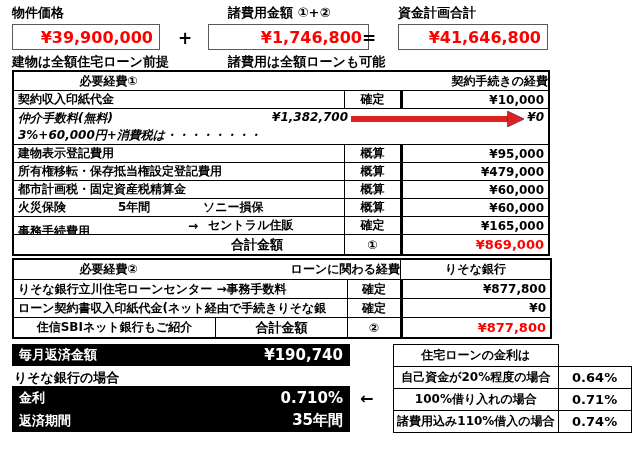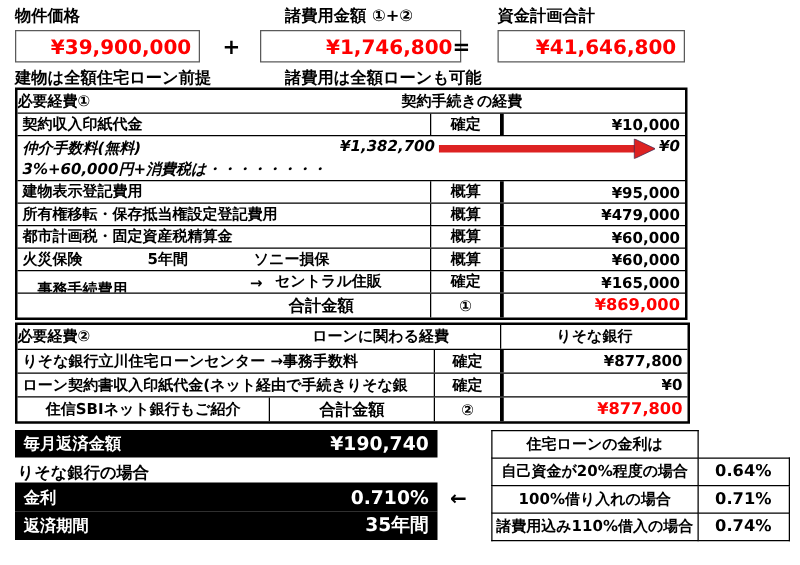--- a/index.html
+++ b/index.html
@@ -20,22 +20,22 @@
   .opsign{font-size:17px;}
   
   .xtable{border:2px solid #000;box-sizing:border-box;background:#fff;}
   .trow{display:flex;align-items:stretch;border-top:1px solid #000;box-sizing:border-box;}
   .trow:first-child{border-top:none;}
   .cell{display:flex;align-items:center;box-sizing:border-box;padding:0 4px;white-space:nowrap;overflow:hidden;}
   .c-label{flex:0 0 330px;}
   .c-status{flex:0 0 56px;border-left:1px solid #000;justify-content:center;}
   .c-amount{flex:1 1 auto;border-left:3px solid #000000;justify-content:flex-end;}
   .h18{height:18px;} .h19{height:19px;} .h20{height:20px;} .h36{height:36px;}
-  .hdr-left{flex:0 0 165px;text-align:left;}
-  .hdr-sub{flex:1 1 auto;text-align:center;padding-left:12px;}
+  .hdr-left{flex:0 0 165px;text-align:center;padding-left:12px;}
+  .hdr-sub{flex:1 1 auto;text-align:right;padding-left:12px;}
   .tot{font-size:13px;}
   
   .broker{display:flex;flex-direction:column;justify-content:space-between;padding:1px 0;}
   .broker-line{display:flex;height:17px;font-style:italic;}
   .arrow-wrap{flex:1 1 auto;display:flex;align-items:center;margin:0 3px;}
   
   .blackbar{
     background:#000;color:#fff;display:flex;align-items:center;
     justify-content:space-between;padding:0 7px;box-sizing:border-box;font-size:13px;
   }
@@ -107,21 +107,21 @@
     <div class="cell c-label" style="padding:0;">
       <span style="flex:0 0 100px;padding-left:4px;">火災保険</span>
       <span style="flex:0 0 85px;">5年間</span>
       <span>ソニー損保</span>
     </div>
     <div class="cell c-status">概算</div>
     <div class="cell c-amount">¥60,000</div>
   </div>
   <div class="trow h18">
     <div class="cell c-label" style="padding:0;">
-      <span style="flex:0 0 160px;padding-left:16px;margin-top:12px;">事務手続費用</span>
+      <span style="flex:0 0 160px;padding-left:4px;margin-top:12px;">事務手続費用</span>
       <span style="flex:0 0 30px;text-align:center;">→</span>
       <span>セントラル住販</span>
     </div>
     <div class="cell c-status">確定</div>
     <div class="cell c-amount">¥165,000</div>
   </div>
   <div class="trow h20">
     <div class="cell c-label tot" style="justify-content:center;padding-left:160px;">合計金額</div>
     <div class="cell c-status">①</div>
     <div class="cell c-amount red tot">¥869,000</div>

